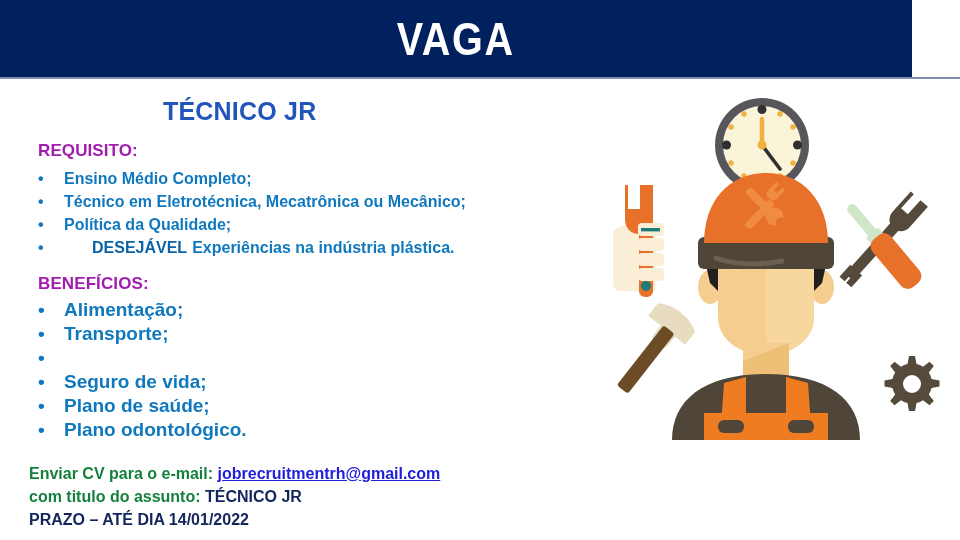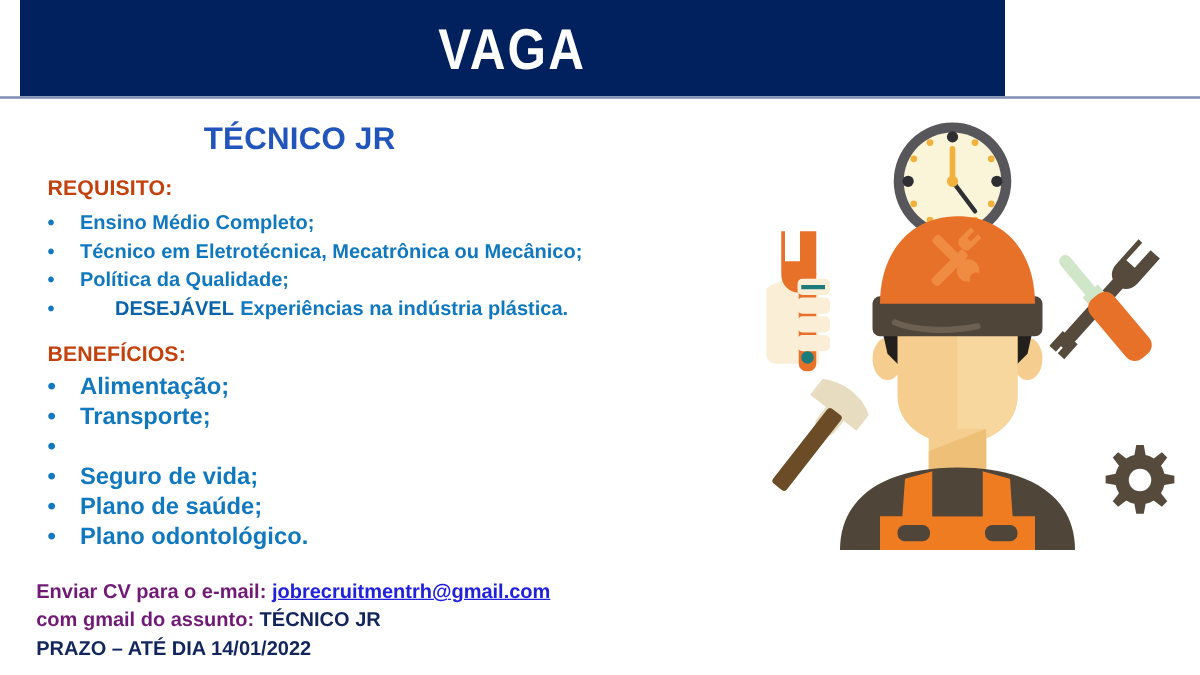--- a/index.html
+++ b/index.html
@@ -11,22 +11,22 @@
     width: 960px;
     height: 540px;
     overflow: hidden;
     font-family: "Liberation Sans", sans-serif;
     position: relative;
   }
 
   
   .header-band {
     position: absolute;
-    left: 16px; top: 0;
-    width: 788px;
+    left: 0; top: 0;
+    width: 912px;
     height: 77px;
     background: #00205e;
     display: flex;
     align-items: center;
     justify-content: center;
   }
   .header-title {
     color: #ffffff;
     font-size: 46px;
     font-weight: bold;
@@ -55,21 +55,21 @@
     left: 163px;
     top: 18px;
     font-size: 25px;
     font-weight: bold;
     color: #2255bb;
     letter-spacing: 0.2px;
   }
   .section-heading {
     font-size: 17px;
     font-weight: bold;
-    color: #c2410c;
+    color: #a21caf;
     letter-spacing: 0.1px;
   }
   #requisito-heading {
     position: absolute;
     left: 38px;
     top: 62px;
   }
   .req-list {
     position: absolute;
     left: 38px;
@@ -127,21 +127,21 @@
   .footer {
     position: absolute;
     left: 29px;
     top: 383px;
     font-size: 16px;
     font-weight: bold;
     line-height: 23px;
     white-space: nowrap;
   }
   .footer-line { display: block; }
-  .f-blue { color: #701a75; }
+  .f-blue { color: #15803d; }
   .f-link {
     color: #2020dd;
     text-decoration: underline;
   }
   .f-dark { color: #13265c; }
 
   
   .illus {
     position: absolute;
     left: 600px;
@@ -211,21 +211,21 @@
       <span class="bullet">•</span>
       <span>Plano odontológico.</span>
     </li>
   </ul>
 
   <div class="footer">
     <span class="footer-line">
       <span class="f-blue">Enviar CV para o e-mail: </span><a class="f-link" href="#">jobrecruitmentrh@gmail.com</a>
     </span>
     <span class="footer-line">
-      <span class="f-blue">com gmail do assunto: </span><span class="f-dark">TÉCNICO JR</span>
+      <span class="f-blue">com titulo do assunto: </span><span class="f-dark">TÉCNICO JR</span>
     </span>
     <span class="footer-line f-dark">PRAZO – ATÉ DIA 14/01/2022</span>
   </div>
 </div>
 
 <div class="illus">
   <svg width="360" height="345" viewBox="0 0 360 345" xmlns="http://www.w3.org/2000/svg">
 
     <g>
       <circle cx="162" cy="50" r="47" fill="#57575b"></circle>

